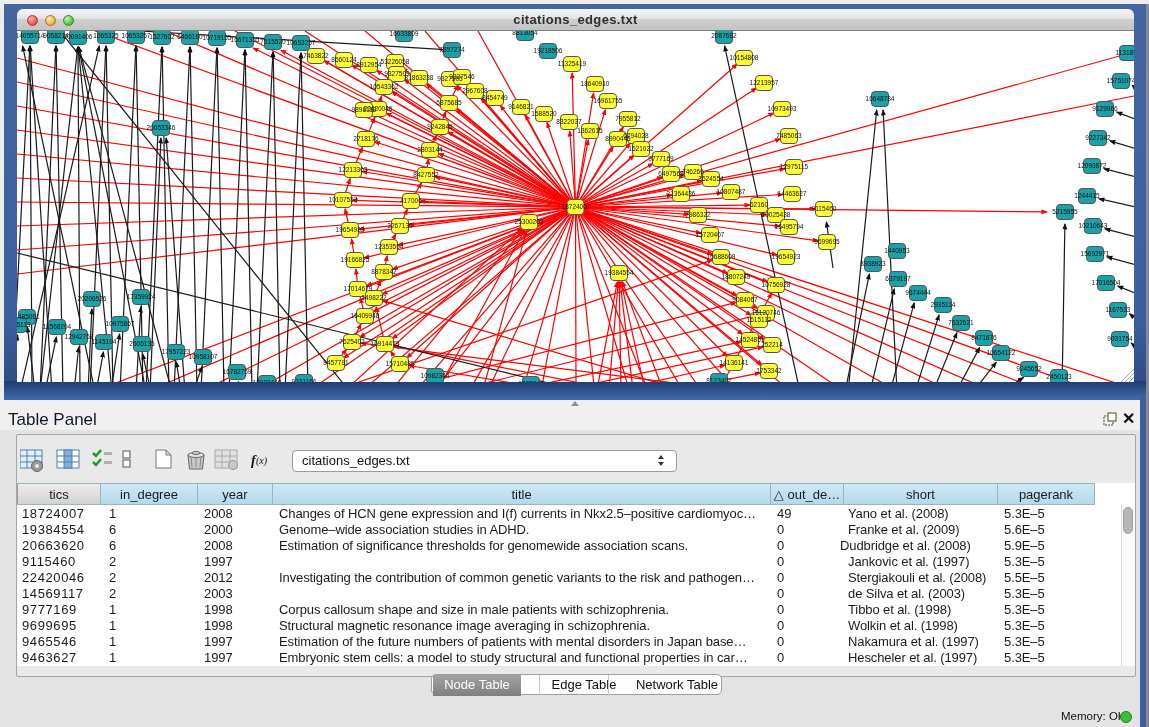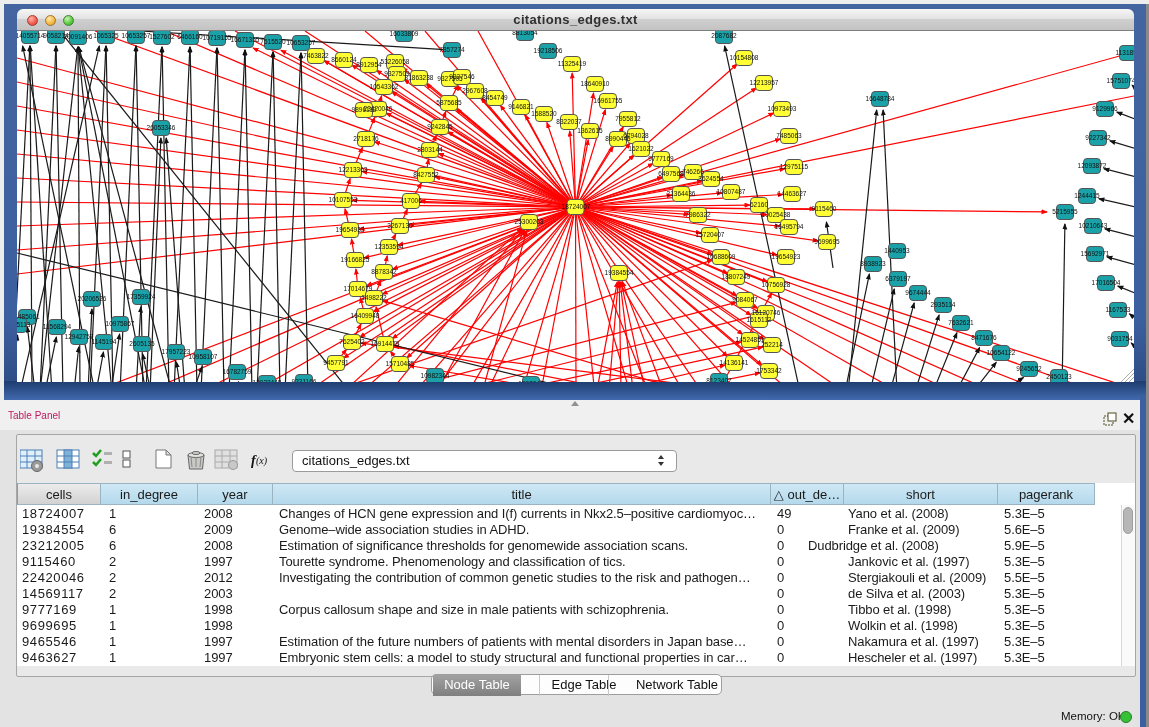--- a/index.html
+++ b/index.html
@@ -23,21 +23,21 @@
   color:#303030; line-height:21px; }
 .tl { position:absolute; top:14px; width:11px; height:11px; border-radius:50%; }
 #tl-r { left:27px; background:radial-gradient(circle at 35% 30%,#ffb3aa,#f05b4d 60%,#c33b2e); border:1px solid #a53c31;}
 #tl-y { left:45px; background:radial-gradient(circle at 35% 30%,#ffe9b0,#f5b73f 60%,#d08e20); border:1px solid #a5742a;}
 #tl-g { left:63px; background:radial-gradient(circle at 35% 30%,#c9f3b2,#59c93f 60%,#2f9a27); border:1px solid #3f8430;}
 #canvas { left:17px; top:31px; width:1117px; height:351px; background:#fff; }
 
 
 #panel { left:0; top:400px; width:1146px; height:327px; background:#e3e3e3; }
 #panelbar { left:0; top:400px; width:1146px; height:30px; background:#f0f0f0; }
-#panelbar span { position:absolute; left:8px; top:10px; font-size:10px; color:#be185d; }
+#panelbar span { position:absolute; left:8px; top:10px; font-size:17px; color:#0f172a; }
 #floatico { left:1103px; top:412px; width:14px; height:14px; }
 #closex { left:1122px; top:409px; font-size:16px; font-weight:bold; color:#111; }
 #splitgrip { left:571px; top:401px; width:0; height:0;
   border-left:4px solid transparent; border-right:4px solid transparent;
   border-bottom:5px solid #909090; }
 
 #innerpanel { left:16px; top:434px; width:1120px; height:243px;
   background:#e9e9e9; border:1px solid #a6a6a6; border-radius:2px; }
 
 #dropdown { left:292px; top:450px; width:385px; height:22px; background:#fff;
@@ -671,70 +671,69 @@
       <text x="231" y="16" font-family="Liberation Serif, serif" font-style="italic" font-weight="bold" font-size="14" fill="#111">f</text>
       <text x="236" y="15" font-family="Liberation Serif, serif" font-style="italic" font-size="10" fill="#111">(x)</text>
     </g>
   </svg>
 
   <div class="abs" id="dropdown">citations_edges.txt</div>
   <div class="abs step" id="stepup"></div>
   <div class="abs step" id="stepdn"></div>
 
   <div class="abs" id="tablearea"></div>
-  <div class="abs th" id="th-name" style="left:17px;width:84px">cells</div>
+  <div class="abs th" id="th-name" style="left:17px;width:84px">tics</div>
   <div class="abs th" style="left:101px;width:97px">in_degree</div>
   <div class="abs th" style="left:198px;width:75px">year</div>
   <div class="abs th" style="left:273px;width:498px">title</div>
   <div class="abs th" style="left:771px;width:73px">△ out_de…</div>
   <div class="abs th" style="left:844px;width:154px">short</div>
   <div class="abs th" style="left:998px;width:97px">pagerank</div>
 <div class="tr" style="top:506px">
       <span class="num" style="left:22px">18724007</span>
       <span style="left:109px">1</span>
       <span style="left:204px">2008</span>
       <span class="ttl" style="left:279px">Changes of HCN gene expression and I(f) currents in Nkx2.5–positive cardiomyoc…</span>
       <span style="left:777px">49</span>
       <span class="sh" style="left:848px">Yano et al. (2008)</span>
       <span style="left:1004px">5.3E–5</span>
     </div>
 <div class="tr" style="top:522px">
       <span class="num" style="left:22px">19384554</span>
       <span style="left:109px">6</span>
-      <span style="left:204px">2009</span>
+      <span style="left:204px">2000</span>
       <span class="ttl" style="left:279px">Genome–wide association studies in ADHD.</span>
       <span style="left:777px">0</span>
       <span class="sh" style="left:848px">Franke et al. (2009)</span>
       <span style="left:1004px">5.6E–5</span>
     </div>
 <div class="tr" style="top:538px">
-      <span class="num" style="left:22px">23212005</span>
+      <span class="num" style="left:22px">20663620</span>
       <span style="left:109px">6</span>
       <span style="left:204px">2008</span>
       <span class="ttl" style="left:279px">Estimation of significance thresholds for genomewide association scans.</span>
       <span style="left:777px">0</span>
-      <span class="sh" style="left:808px">Dudbridge et al. (2008)</span>
+      <span class="sh" style="left:840px">Dudbridge et al. (2008)</span>
       <span style="left:1004px">5.9E–5</span>
     </div>
 <div class="tr" style="top:554px">
       <span class="num" style="left:22px">9115460</span>
       <span style="left:109px">2</span>
       <span style="left:204px">1997</span>
-      <span class="ttl" style="left:279px">Tourette syndrome. Phenomenology and classification of tics.</span>
       <span style="left:777px">0</span>
       <span class="sh" style="left:848px">Jankovic et al. (1997)</span>
       <span style="left:1004px">5.3E–5</span>
     </div>
 <div class="tr" style="top:570px">
       <span class="num" style="left:22px">22420046</span>
       <span style="left:109px">2</span>
       <span style="left:204px">2012</span>
-      <span class="ttl" style="left:279px">Investigating the contribution of common genetic studies to the risk and pathogen…</span>
-      <span style="left:777px">0</span>
-      <span class="sh" style="left:848px">Stergiakouli et al. (2009)</span>
+      <span class="ttl" style="left:279px">Investigating the contribution of common genetic variants to the risk and pathogen…</span>
+      <span style="left:777px">0</span>
+      <span class="sh" style="left:848px">Stergiakouli et al. (2008)</span>
       <span style="left:1004px">5.5E–5</span>
     </div>
 <div class="tr" style="top:586px">
       <span class="num" style="left:22px">14569117</span>
       <span style="left:109px">2</span>
       <span style="left:204px">2003</span>
       <span style="left:777px">0</span>
       <span class="sh" style="left:848px">de Silva et al. (2003)</span>
       <span style="left:1004px">5.3E–5</span>
     </div>
@@ -744,20 +743,21 @@
       <span style="left:204px">1998</span>
       <span class="ttl" style="left:279px">Corpus callosum shape and size in male patients with schizophrenia.</span>
       <span style="left:777px">0</span>
       <span class="sh" style="left:848px">Tibbo et al. (1998)</span>
       <span style="left:1004px">5.3E–5</span>
     </div>
 <div class="tr" style="top:618px">
       <span class="num" style="left:22px">9699695</span>
       <span style="left:109px">1</span>
       <span style="left:204px">1998</span>
+      <span class="ttl" style="left:279px">Structural magnetic resonance image averaging in schizophrenia.</span>
       <span style="left:777px">0</span>
       <span class="sh" style="left:848px">Wolkin et al. (1998)</span>
       <span style="left:1004px">5.3E–5</span>
     </div>
 <div class="tr" style="top:634px">
       <span class="num" style="left:22px">9465546</span>
       <span style="left:109px">1</span>
       <span style="left:204px">1997</span>
       <span class="ttl" style="left:279px">Estimation of the future numbers of patients with mental disorders in Japan base…</span>
       <span style="left:777px">0</span>

